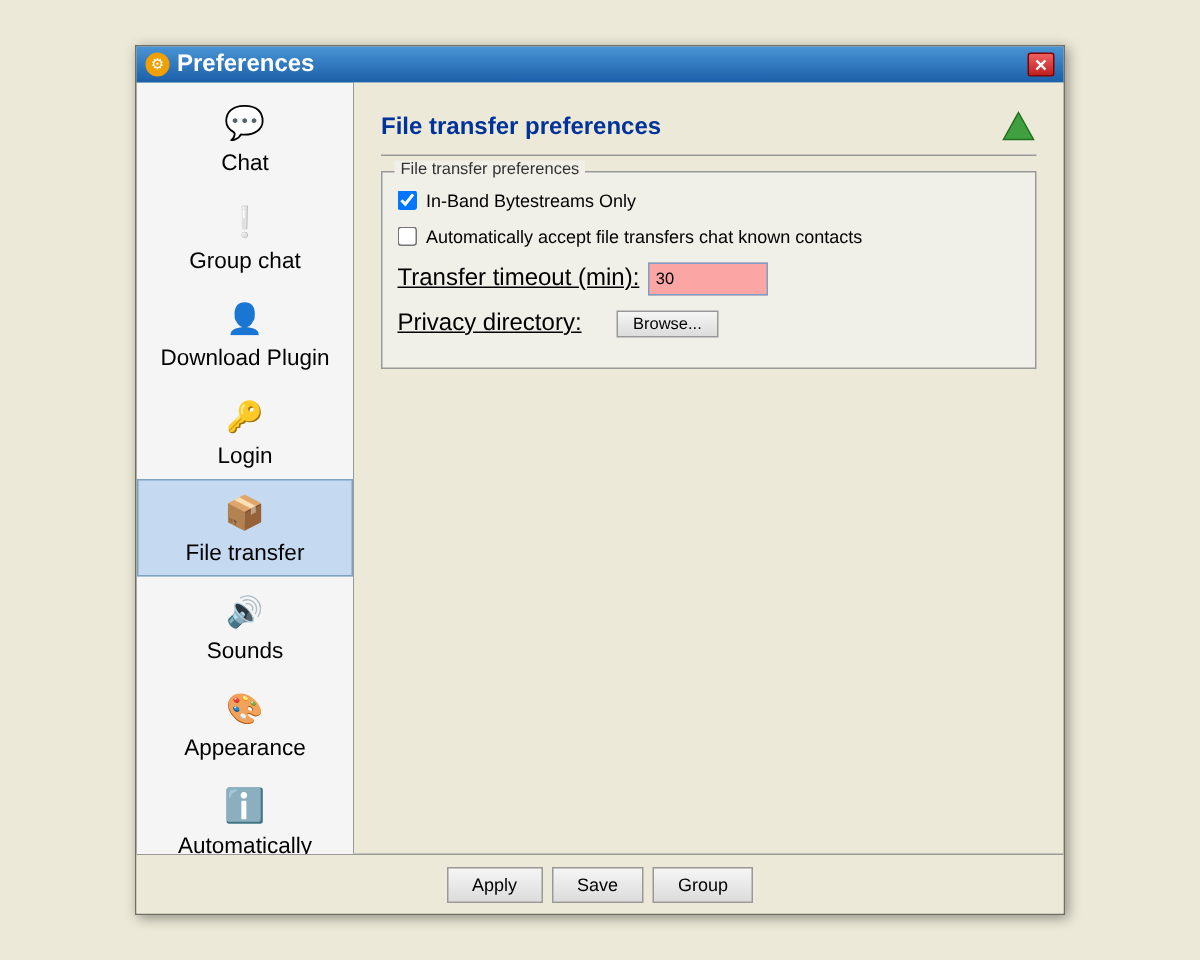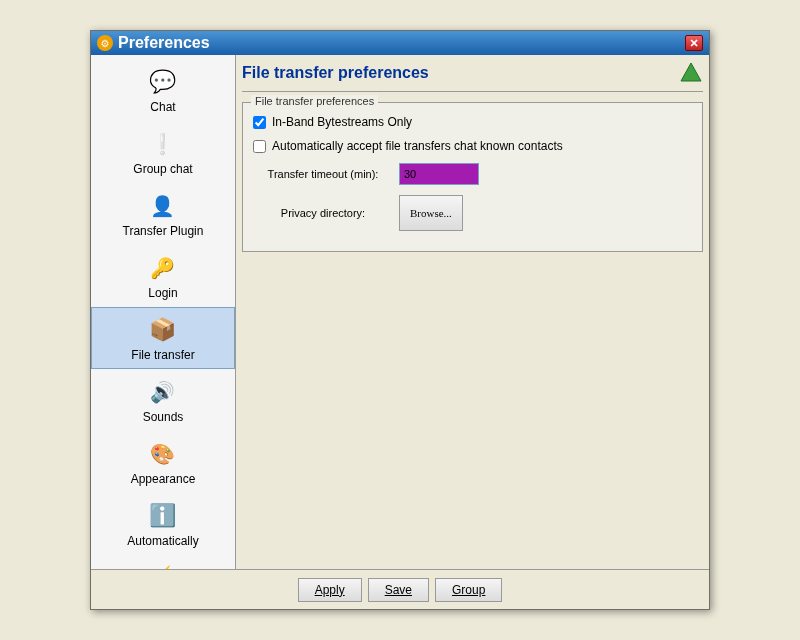--- a/index.html
+++ b/index.html
@@ -107,28 +107,28 @@
       width: 32px;
       height: 32px;
       display: flex;
       align-items: center;
       justify-content: center;
       font-size: 20px;
       margin-bottom: 2px;
     }
 
     .sidebar-item-label {
-      font-size: 12px;
+      font-size: 15px;
       text-align: center;
       color: #000;
     }
 
     .main-content {
       flex: 1;
-      padding: 6px;
+      padding: 18px;
       overflow: auto;
       background: #ece9d8;
     }
 
     .page-title {
       font-size: 16px;
       font-weight: bold;
       color: #003399;
       margin-bottom: 10px;
       display: flex;
@@ -157,88 +157,87 @@
       top: -8px;
       left: 8px;
       background: #f0f0e8;
       padding: 0 4px;
       font-size: 11px;
       color: #333;
     }
 
     .checkbox-row {
       display: flex;
-      align-items: flex-end;
+      align-items: flex-start;
       gap: 6px;
       margin-bottom: 10px;
     }
 
     .checkbox-row input[type="checkbox"] {
       width: 13px;
       height: 13px;
     }
 
     .form-row {
       display: flex;
       align-items: center;
       gap: 6px;
       margin-bottom: 10px;
     }
 
     .form-label {
       min-width: 140px;
-      text-align: center;
-      font-size: 11px;
+      text-align: left;
+      font-size: 16px;
+      text-decoration: underline;
     }
 
     .form-input {
       border: 1px solid #7a9ec8;
-      background: #a21caf;
+      background: #fca5a5;
       padding: 2px 4px;
       font-size: 11px;
       height: 22px;
     }
 
     .form-input-short {
       width: 80px;
     }
 
     .form-input-long {
       width: 240px;
     }
 
     .browse-button {
       background: linear-gradient(to bottom, #f5f5f5, #dcdcdc);
       border: 1px solid #999;
       padding: 2px 10px;
       font-size: 11px;
-      height: 36px;
+      height: 18px;
       cursor: pointer;
-      font-family: Liberation Serif, serif;
     }
 
     .footer {
       height: 40px;
       background: #ece9d8;
       border-top: 1px solid #999;
       display: flex;
       align-items: center;
       justify-content: center;
       gap: 6px;
       flex-shrink: 0;
     }
 
     .footer-button {
       background: linear-gradient(to bottom, #f5f5f5, #dcdcdc);
       border: 1px solid #999;
       padding: 4px 16px;
       font-size: 12px;
       cursor: pointer;
       min-width: 60px;
-      text-decoration: underline;
     }
 
     
     .icon-chat { color: #3070c0; font-size: 22px; }
     .icon-group { color: #e08000; font-size: 20px; }
     .icon-privacy { color: #888; font-size: 20px; }
     .icon-login { color: #d4a000; font-size: 20px; }
     .icon-filetransfer { color: #40a040; font-size: 22px; }
     .icon-sounds { color: #606060; font-size: 20px; }
     .icon-appearance { color: #c06000; font-size: 20px; }
@@ -267,21 +266,21 @@
         <span class="sidebar-item-label">Chat</span>
       </div>
 
       <div class="sidebar-item">
         <div class="sidebar-item-icon icon-group">❕</div>
         <span class="sidebar-item-label">Group chat</span>
       </div>
 
       <div class="sidebar-item">
         <div class="sidebar-item-icon icon-privacy">👤</div>
-        <span class="sidebar-item-label">Transfer Plugin</span>
+        <span class="sidebar-item-label">Download Plugin</span>
       </div>
 
       <div class="sidebar-item">
         <div class="sidebar-item-icon icon-login">🔑</div>
         <span class="sidebar-item-label">Login</span>
       </div>
 
       <div class="sidebar-item active">
         <div class="sidebar-item-icon icon-filetransfer">📦</div>
         <span class="sidebar-item-label">File transfer</span>

